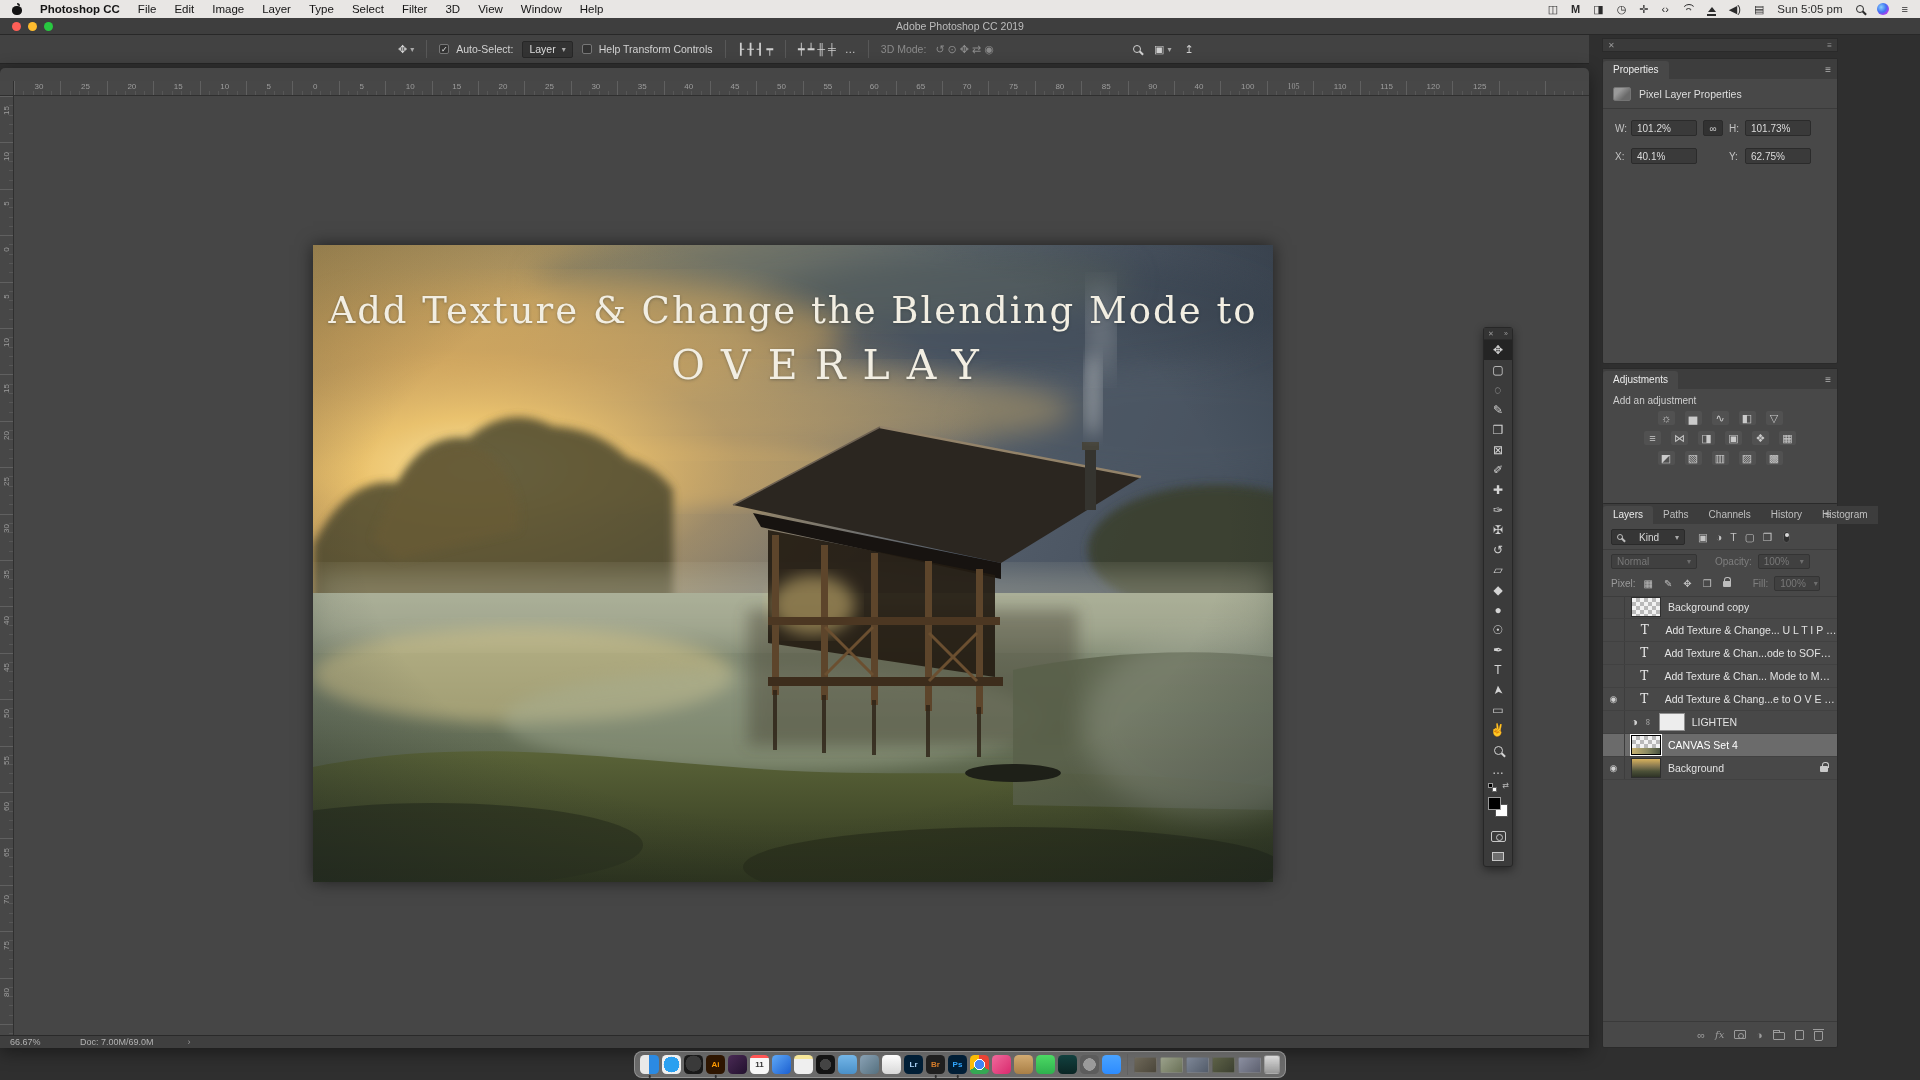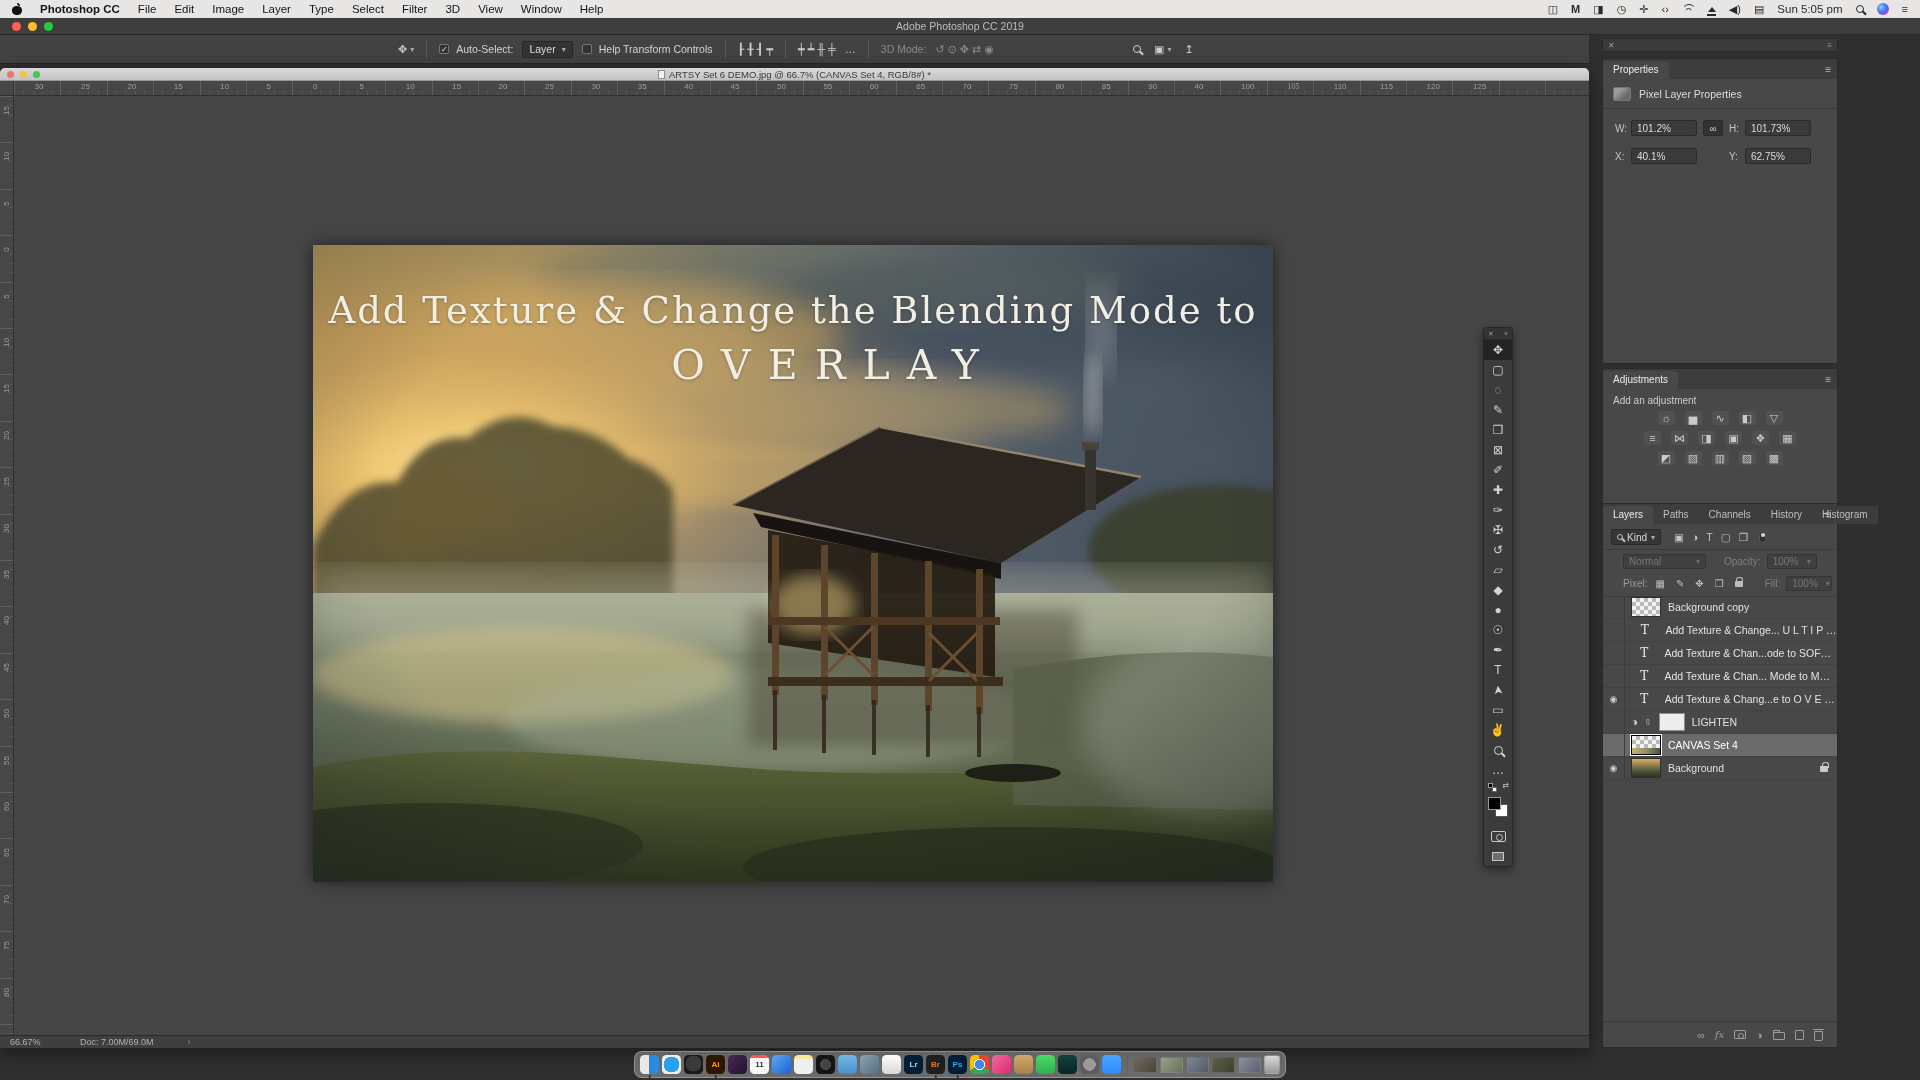--- a/index.html
+++ b/index.html
@@ -132,27 +132,27 @@
            color:#dcdcdc;font-size:10px;line-height:15px;padding-left:5px;}
   .ppf-link{position:absolute;width:20px;height:16px;background:#323232;border:1px solid #2b2b2b;border-radius:2px;
             color:#c7c7c7;font-size:10px;text-align:center;line-height:15px;}
   .p-adj{top:350px;height:150px;}
   .adj-hint{padding:6px 10px 2px;font-size:10px;color:#cdcdcd;}
   .adj-row{display:flex;justify-content:center;gap:10px;padding:3px 0;}
   .adj-ic{width:17px;height:14px;display:inline-flex;align-items:center;justify-content:center;
           color:#cacaca;font-size:11px;background:#515151;border-radius:2px;}
   .p-layers{top:485px;height:545px;}
   .lf-row{display:flex;align-items:center;gap:7px;padding:5px 8px 4px;border-bottom:1px solid #3c3c3c;}
-  .lf-kind{display:flex;align-items:center;gap:4px;background:#363636;border:1px solid #2a2a2a;border-radius:2px;
+  .lf-kind{display:flex;align-items:center;gap:16px;background:#363636;border:1px solid #2a2a2a;border-radius:2px;
            height:16px;padding:0 5px;color:#d8d8d8;font-size:10px;}
   .lf-kind .mag{width:6px;height:6px;color:#bbb;}
   .lf-ic{color:#c3c3c3;font-size:10.5px;}
   .lf-switch{margin-left:4px;width:7px;height:12px;border-radius:4px;background:#2e2e2e;border:1px solid #565656;position:relative;}
   .lf-switch::after{content:"";position:absolute;left:1px;top:1px;width:4px;height:4px;border-radius:50%;background:#d8d8d8;}
-  .lb-row{display:flex;align-items:center;gap:6px;padding:4px 20px 3px;font-size:10px;color:#7f7f7f;}
+  .lb-row{display:flex;align-items:center;gap:6px;padding:4px 8px 3px;font-size:10px;color:#7f7f7f;}
   .dis-field{background:#404040;border:1px solid #343434;border-radius:2px;height:15px;display:inline-flex;
              align-items:center;padding:0 5px;gap:8px;color:#787878;}
   .lock-ic{color:#bdbdbd;font-size:10px;margin-right:2px;}
   .mlock{position:relative;width:8px;height:6px;background:currentColor;border-radius:1px;display:inline-block;}
   .mlock::before{content:"";position:absolute;left:1.5px;top:-4px;width:5px;height:4.5px;border:1.2px solid;border-color:inherit;
                  color:inherit;border-bottom:none;border-radius:3px 3px 0 0;border-color:currentColor;}
   .layers-rows{position:absolute;left:0;top:92px;width:100%;}
   .lrow{height:23px;display:flex;align-items:center;border-bottom:1px solid #414141;font-size:10.5px;color:#e2e2e2;}
   .lrow.sel{background:#6b6b6b;color:#fff;}
   .leye{width:22px;align-self:stretch;border-right:1px solid #3d3d3d;display:flex;align-items:center;justify-content:center;
@@ -301,29 +301,20 @@
             <span class="ob-ic">▣</span>
             <span class="caret">▾</span>
           </span>
           <span class="tool-chip">
             <span class="ob-ic">↥</span>
           </span>
         </div>
     </div>
 
     <div class="doc-window">
-      <div class="doc-titlebar">
-        <span class="doc-lights">
-          <span class="doc-light l-red"></span>
-          <span class="doc-light l-yel"></span>
-          <span class="doc-light l-grn"></span>
-        </span>
-        <span class="mini-page"></span>
-        <span>ARTSY Set 6 DEMO.jpg @ 66.7% (CANVAS Set 4, RGB/8#) *</span>
-      </div>
       <div class="ruler-corner"></div>
       <div class="ruler-h" id="ruler-h">
           <span class="rh-num" style="left: 20.6px;">30</span>
           <span class="rh-num" style="left: 67px;">25</span>
           <span class="rh-num" style="left: 113.4px;">20</span>
           <span class="rh-num" style="left: 159.8px;">15</span>
           <span class="rh-num" style="left: 206.2px;">10</span>
           <span class="rh-num" style="left: 252.6px;">5</span>
           <span class="rh-num" style="left: 299px;">0</span>
           <span class="rh-num" style="left: 345.4px;">5</span>

